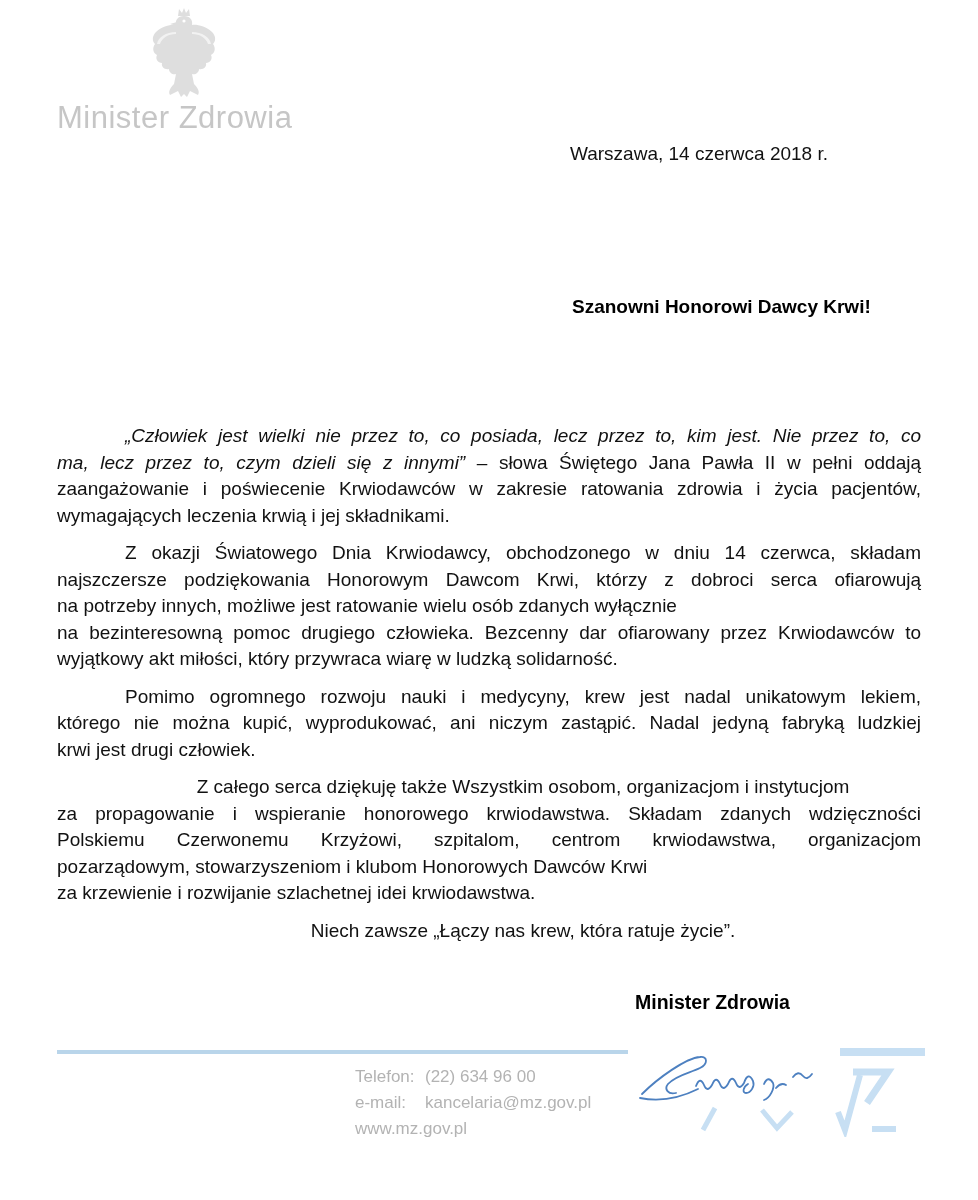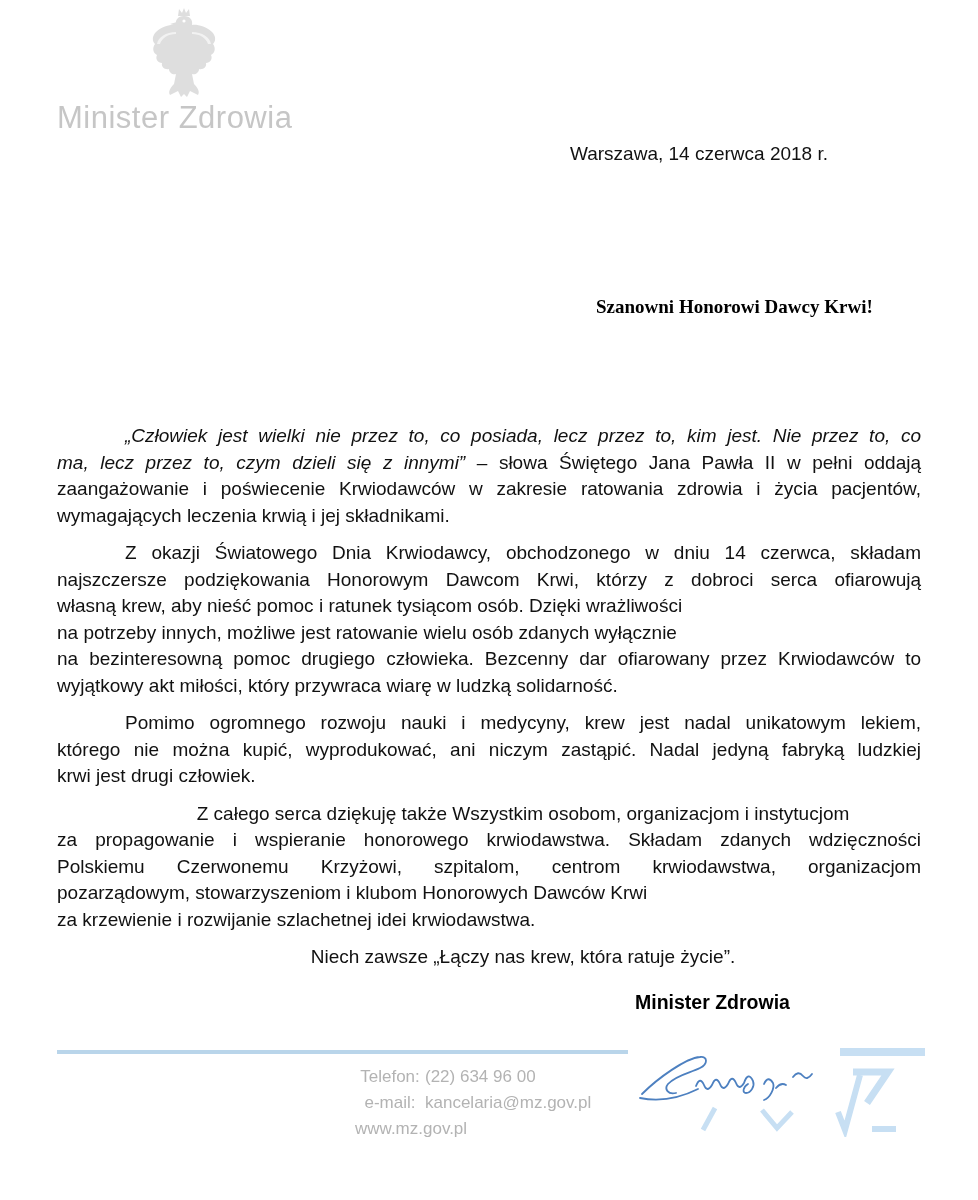--- a/index.html
+++ b/index.html
@@ -11,21 +11,21 @@
     color:#111111;
     overflow:hidden;
   }
   
   .emblem{position:absolute;left:148px;top:6px;width:72px;height:96px;}
   .ministry-header{
     position:absolute;left:57px;top:100px;
     font-size:31px;font-weight:400;color:#c6c6c6;letter-spacing:0.5px;
   }
   .date-line{position:absolute;left:570px;top:143px;font-size:19px;color:#111;}
-  .salutation{position:absolute;left:596px;top:296px;font-size:19px;font-weight:bold;color:#000;font-family:Liberation Serif, serif;}
+  .salutation{position:absolute;left:572px;top:296px;font-size:19px;font-weight:bold;color:#000;}
 
   
   .letter-body{
     position:absolute;left:57px;top:423px;width:864px;
     font-size:19px;line-height:26.5px;color:#111;
   }
   .para{margin:0 0 11px 0;}
   .line{text-align:left;}
   .line.just{text-align:justify;text-align-last:justify;}
   .line.indent{text-indent:68px;text-align:center;}
@@ -42,21 +42,21 @@
   .footer-divider{position:absolute;left:57px;top:1050px;width:571px;height:4px;background:#b9d5ea;}
   .footer-address{
     position:absolute;left:57px;top:1064px;
     font-size:17px;line-height:26px;color:#b3b3b3;
   }
   .footer-contact{
     position:absolute;left:355px;top:1064px;
     font-size:17px;line-height:26px;color:#b3b3b3;
   }
   .contact-row{display:flex;}
-  .contact-label{width:70px;flex:0 0 70px;text-align:center;}
+  .contact-label{width:70px;flex:0 0 70px;}
 </style>
 </head>
 <body>
 
 <div class="page">
 
   <svg class="emblem" viewBox="0 0 72 96" aria-hidden="true">
     <g fill="#dedede">
       <path d="M30 10 L31 3 L34 7 L36 2 L38 7 L41 3 L42 10 Z"></path>
       <path d="M29 16 L22 18 L29 20 Z"></path>
@@ -76,21 +76,20 @@
   <div class="letter-body">
       <div class="para">
         <div class="line just indent"><em>„Człowiek jest wielki nie przez to, co posiada, lecz przez to, kim jest. Nie przez to, co</em></div>
         <div class="line just"><em>ma, lecz przez to, czym dzieli się z innymi”</em><span> – słowa Świętego Jana Pawła II w pełni oddają</span></div>
         <div class="line just"><span>zaangażowanie i poświecenie Krwiodawców w zakresie ratowania zdrowia i życia pacjentów,</span></div>
         <div class="line"><span>wymagających leczenia krwią i jej składnikami.</span></div>
       </div>
       <div class="para">
         <div class="line just indent"><span>Z okazji Światowego Dnia Krwiodawcy, obchodzonego w dniu 14 czerwca, składam</span></div>
         <div class="line just"><span>najszczersze podziękowania Honorowym Dawcom Krwi, którzy z dobroci serca ofiarowują</span></div>
-        <div class="line"><span>własną krew, aby nieść pomoc i ratunek tysiącom osób. Dzięki wrażliwości</span></div>
         <div class="line"><span>na potrzeby innych, możliwe jest ratowanie wielu osób zdanych wyłącznie</span></div>
         <div class="line just"><span>na bezinteresowną pomoc drugiego człowieka. Bezcenny dar ofiarowany przez Krwiodawców to</span></div>
         <div class="line"><span>wyjątkowy akt miłości, który przywraca wiarę w ludzką solidarność.</span></div>
       </div>
       <div class="para">
         <div class="line just indent"><span>Pomimo ogromnego rozwoju nauki i medycyny, krew jest nadal unikatowym lekiem,</span></div>
         <div class="line just"><span>którego nie można kupić, wyprodukować, ani niczym zastąpić. Nadal jedyną fabryką ludzkiej</span></div>
         <div class="line"><span>krwi jest drugi człowiek.</span></div>
       </div>
       <div class="para">

